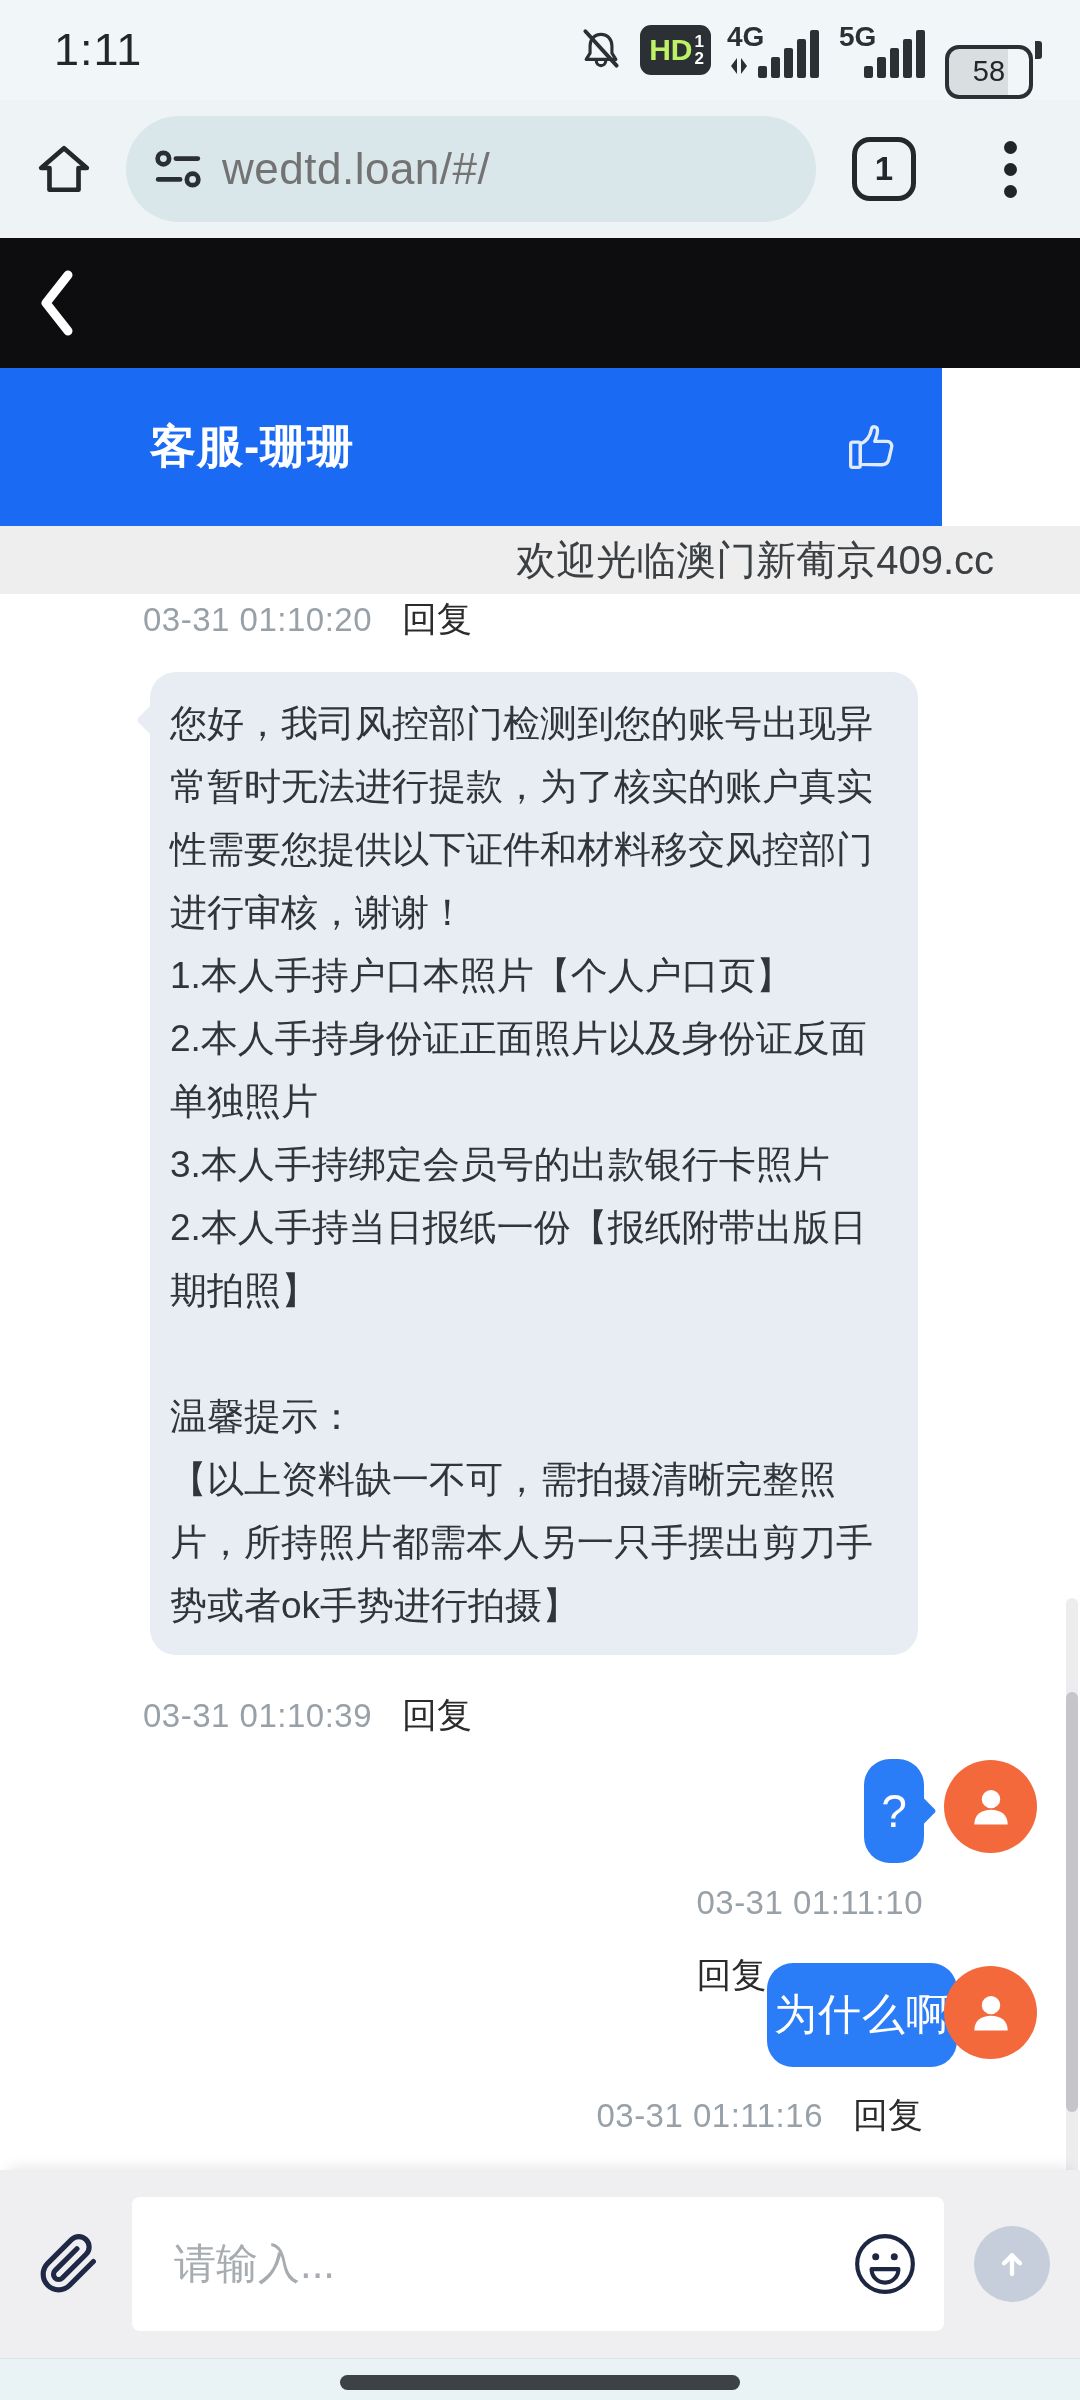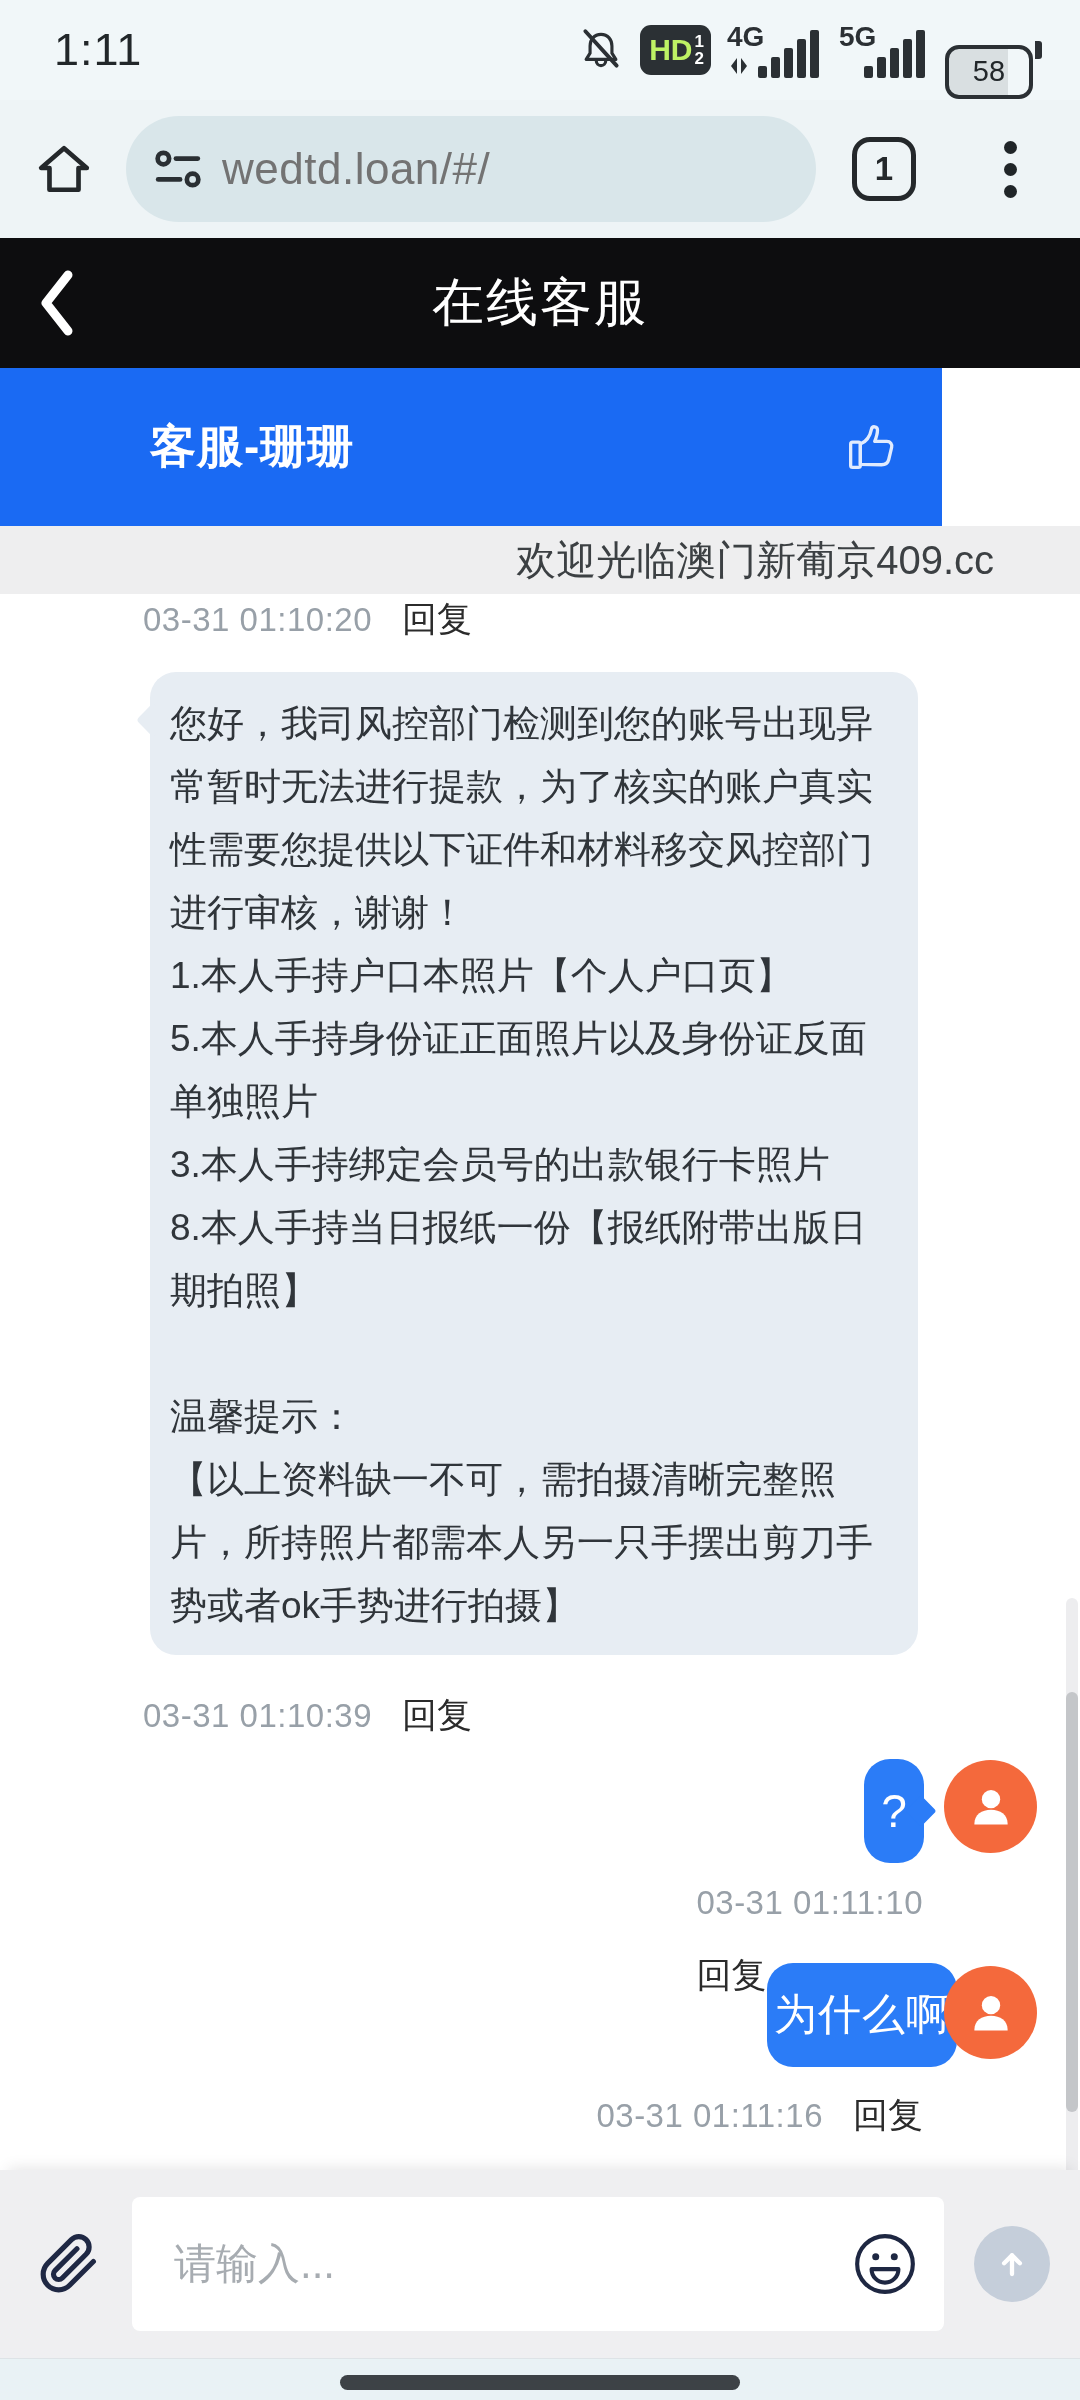--- a/index.html
+++ b/index.html
@@ -166,21 +166,20 @@
         <i></i>
       </div>
   </div>
 
   <div class="page-header">
     <span class="back-btn">
       <svg width="44" height="70" viewBox="0 0 44 70" fill="none" stroke="#fff" stroke-width="9" stroke-linecap="round" stroke-linejoin="round">
         <polyline points="32,7 10,35 32,63"></polyline>
       </svg>
     </span>
-    <span class="title">在线客服</span>
   </div>
 
   <div class="agent-bar">
     <span class="agent-name">客服-珊珊</span>
     <span>
       <svg width="62" height="62" viewBox="0 0 64 64" fill="none" stroke="#f2f6ff" stroke-width="3.4" stroke-linecap="round" stroke-linejoin="round" opacity="0.92">
         <rect x="11" y="27" width="10" height="26" rx="2"></rect>
         <path d="M21 50 V29 c6-2.5 10-8 11.5-15.5 c.7-3.6 6.2-3 6.2 .9 c0 4.5-1.6 8.6-2.9 11.8 h12.6 c3.6 0 5.7 2.9 4.9 6.3 l-3 12.4 c-.9 3.7-3.7 5.4-7.4 5.4 z"></path>
       </svg>
     </span>
@@ -196,24 +195,24 @@
       <span class="meta-time">03-31 01:10:20</span>
       <span class="meta-reply">回复</span>
     </div>
 
     <div class="svc-bubble">
         <div class="msg-line">您好，我司风控部门检测到您的账号出现异</div>
         <div class="msg-line">常暂时无法进行提款，为了核实的账户真实</div>
         <div class="msg-line">性需要您提供以下证件和材料移交风控部门</div>
         <div class="msg-line">进行审核，谢谢！</div>
         <div class="msg-line">1.本人手持户口本照片【个人户口页】</div>
-        <div class="msg-line">5.本人手持身份证正面照片以及身份证反面</div>
+        <div class="msg-line">2.本人手持身份证正面照片以及身份证反面</div>
         <div class="msg-line">单独照片</div>
         <div class="msg-line">3.本人手持绑定会员号的出款银行卡照片</div>
-        <div class="msg-line">8.本人手持当日报纸一份【报纸附带出版日</div>
+        <div class="msg-line">2.本人手持当日报纸一份【报纸附带出版日</div>
         <div class="msg-line">期拍照】</div>
         <div class="msg-line">&nbsp;</div>
         <div class="msg-line">温馨提示：</div>
         <div class="msg-line">【以上资料缺一不可，需拍摄清晰完整照</div>
         <div class="msg-line">片，所持照片都需本人另一只手摆出剪刀手</div>
         <div class="msg-line">势或者ok手势进行拍摄】</div>
       </div>
 
     <div class="meta-row meta-2">
       <span class="meta-time">03-31 01:10:39</span>

